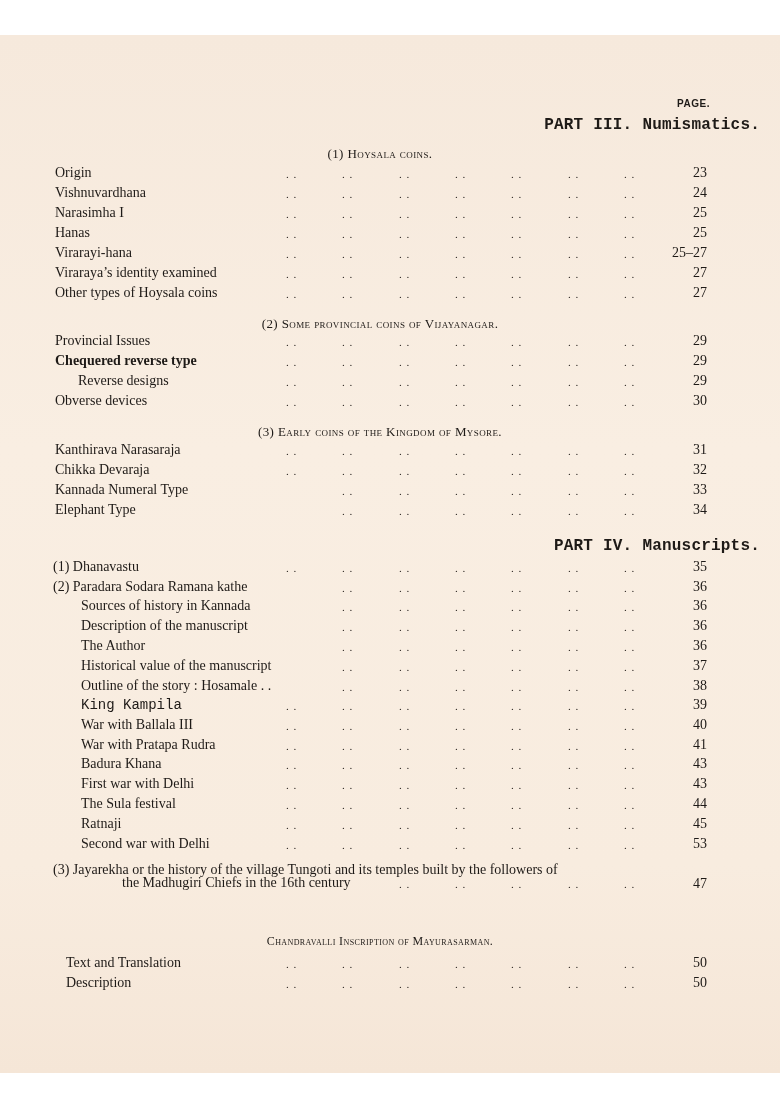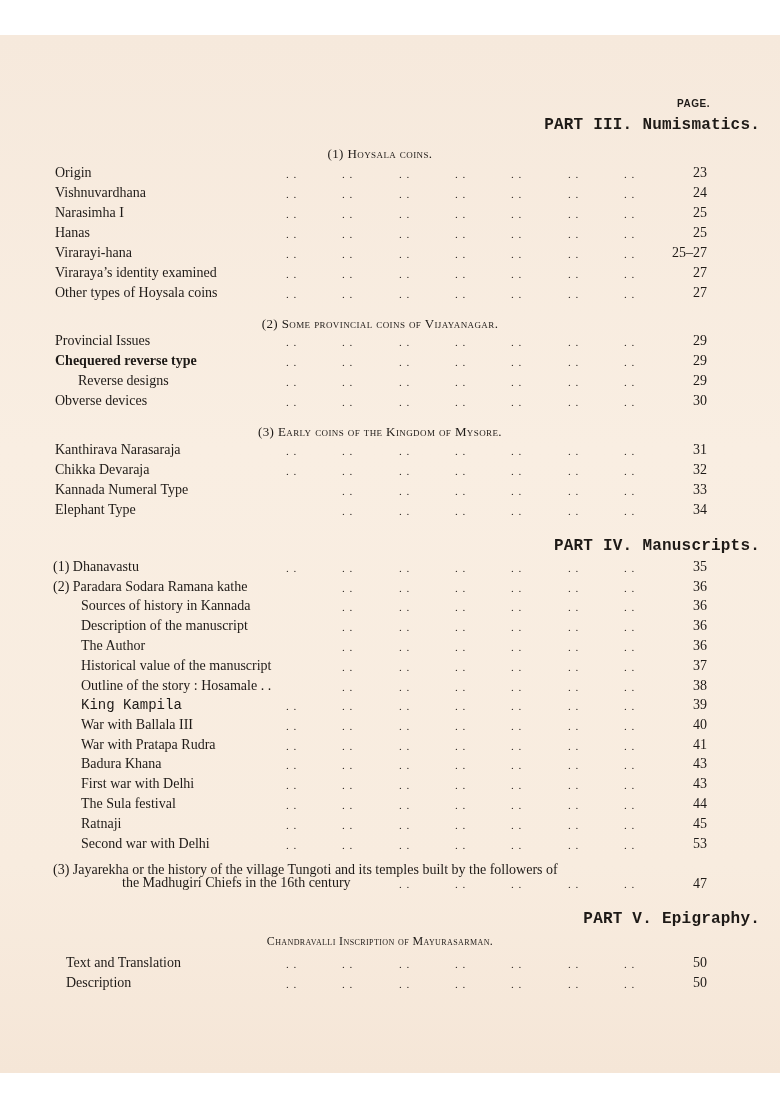--- a/index.html
+++ b/index.html
@@ -302,21 +302,20 @@
     <div class="abs leader" style="top: 804px; left: 624px;">. .</div>
     <div class="abs entry-page" style="top: 801px;">53</div>
     <div class="abs entry-title" style="top: 827px; left: 53px; font-family: Liberation Serif, serif;">(3) Jayarekha or the history of the village Tungoti and its temples built by the followers of</div>
     <div class="abs entry-title" style="top: 840px; left: 122px;">the Madhugiri Chiefs in the 16th century</div>
     <div class="abs leader" style="top: 843px; left: 399px;">. .</div>
     <div class="abs leader" style="top: 843px; left: 455px;">. .</div>
     <div class="abs leader" style="top: 843px; left: 511px;">. .</div>
     <div class="abs leader" style="top: 843px; left: 568px;">. .</div>
     <div class="abs leader" style="top: 843px; left: 624px;">. .</div>
     <div class="abs entry-page" style="top: 841px;">47</div>
-    <div class="abs part-heading" style="top: 875px; left: 0px;"><span>PART V.</span><span class="gap"></span><span>Epigraphy.</span></div>
     <div class="abs section-heading" style="top: 899px; left: 0px; font-size: 12px;">Chandravalli Inscription of Mayurasarman.</div>
     <div class="abs entry-title" style="top: 920px; left: 66px;">Text and Translation</div>
     <div class="abs leader" style="top: 923px; left: 286px;">. .</div>
     <div class="abs leader" style="top: 923px; left: 342px;">. .</div>
     <div class="abs leader" style="top: 923px; left: 399px;">. .</div>
     <div class="abs leader" style="top: 923px; left: 455px;">. .</div>
     <div class="abs leader" style="top: 923px; left: 511px;">. .</div>
     <div class="abs leader" style="top: 923px; left: 568px;">. .</div>
     <div class="abs leader" style="top: 923px; left: 624px;">. .</div>
     <div class="abs entry-page" style="top: 920px;">50</div>

